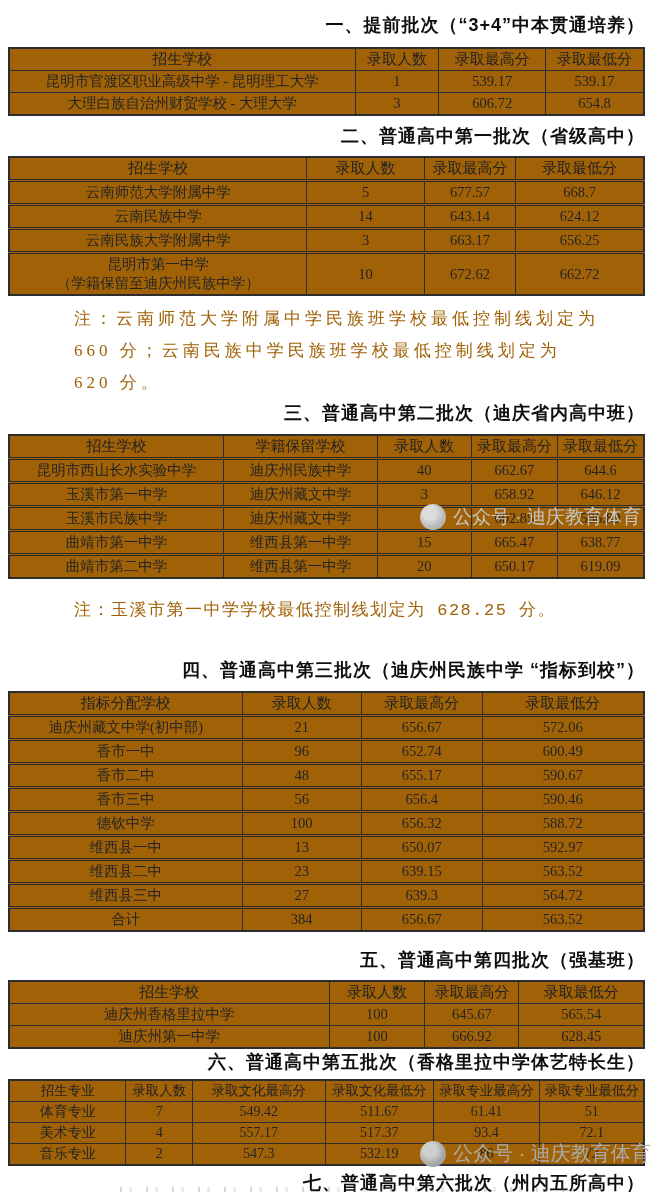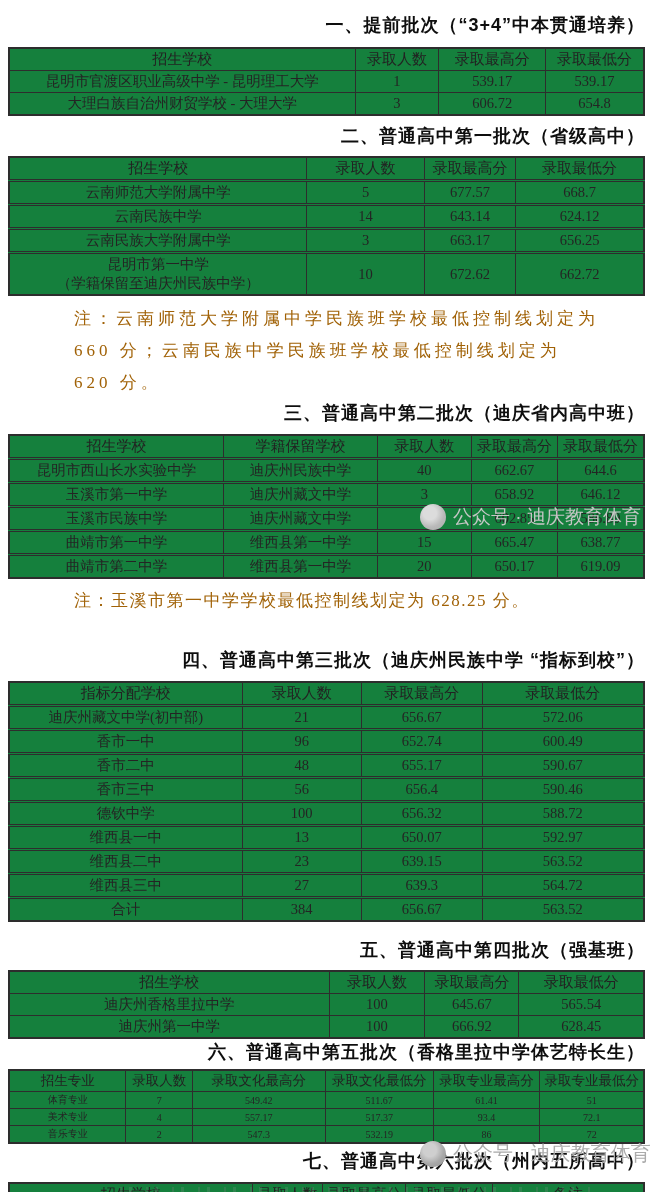--- a/index.html
+++ b/index.html
@@ -17,45 +17,45 @@
     text-align:right; color:#0e0e0e; letter-spacing:1px;
   }
   #sec1 .sec-title { margin:0 0 9px; }
   #sec2 .sec-title { margin:7px 0 7px; }
   #sec3 .sec-title { margin:1px 0 8px; }
   #sec4 .sec-title { margin:33px 0 8px; }
   #sec5 .sec-title { margin:15px 0 7px; }
   #sec6 .sec-title { margin:0 0 4px; }
   #sec7 .sec-title { margin:4px 0 8px; }
 
-  table { border-collapse:collapse; width:100%; table-layout:fixed; background:#15803d; }
+  table { border-collapse:collapse; width:100%; table-layout:fixed; background:#a16207; }
   table { border:2px solid #2d2d2d; }
   th, td { border:1px solid #2d2d2d; text-align:center; vertical-align:middle; padding:1px 3px; overflow:hidden; }
   th { font-weight:normal; font-size:15px; color:#222; }
   td { font-size:14.5px; color:#242424; }
 
   
   .dbl tbody tr td { border-top:3px double #2d2d2d; }
 
   .t1 th, .t1 td { height:21px; }
   .t2 th { height:20px; } .t2 td { height:23px; }
   .t3 th, .t3 td { height:19px; }
   .t4 th, .t4 td { height:17px; }
   .t5 th, .t5 td { height:18px; }
   .t6 th, .t6 td { height:16px; }
   .t7 th, .t7 td { height:18px; }
   .t6 th { font-size:13.5px;margin-left:24px; }
-  .t6 td { font-size:10px;margin-left:15px; }
+  .t6 td { font-size:14px;margin-left:15px; }
 
   .note-block { margin-top:7px; }
   .note {
     font-size:17px; line-height:32px; letter-spacing:4px;
     padding:0 40px 0 66px; color:#a16207;
   }
-  .note2-block { margin-top:9px; margin-bottom:0; }
+  .note2-block { margin-top:19px; margin-bottom:0;font-family:Liberation Mono, monospace; }
   .note2 { letter-spacing:1.5px; line-height:26px; }
 
   .watermark {
     position:absolute; display:flex; align-items:center; gap:7px;
     font-family:"Liberation Sans","DejaVu Sans",sans-serif;
     pointer-events:none; z-index:4; white-space:nowrap;
   }
   #wm1 { top:504px; left:420px; color:#c6c6c6; font-size:19px; }
   #wm2 { top:1140px; left:420px; color:#ababab; font-size:20px; }
   .wm-circle {

